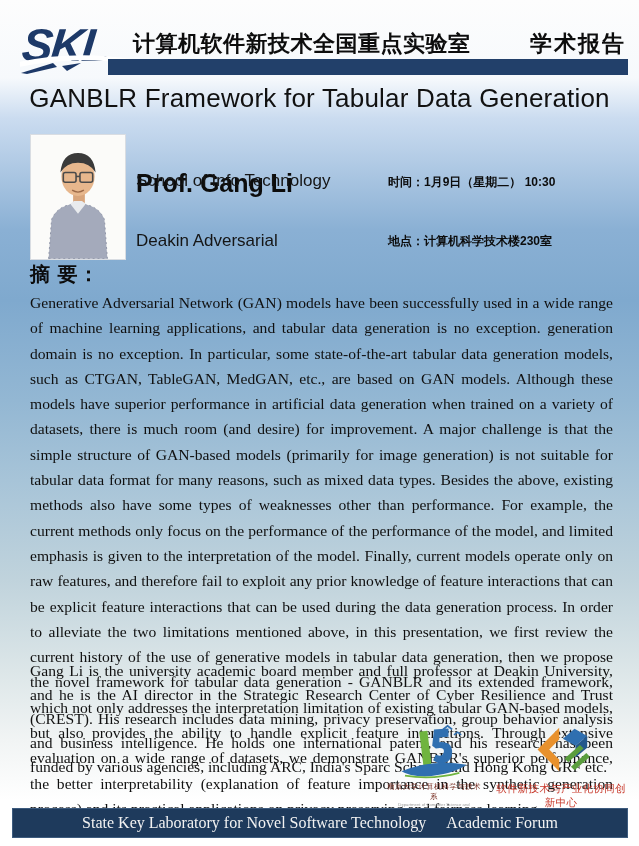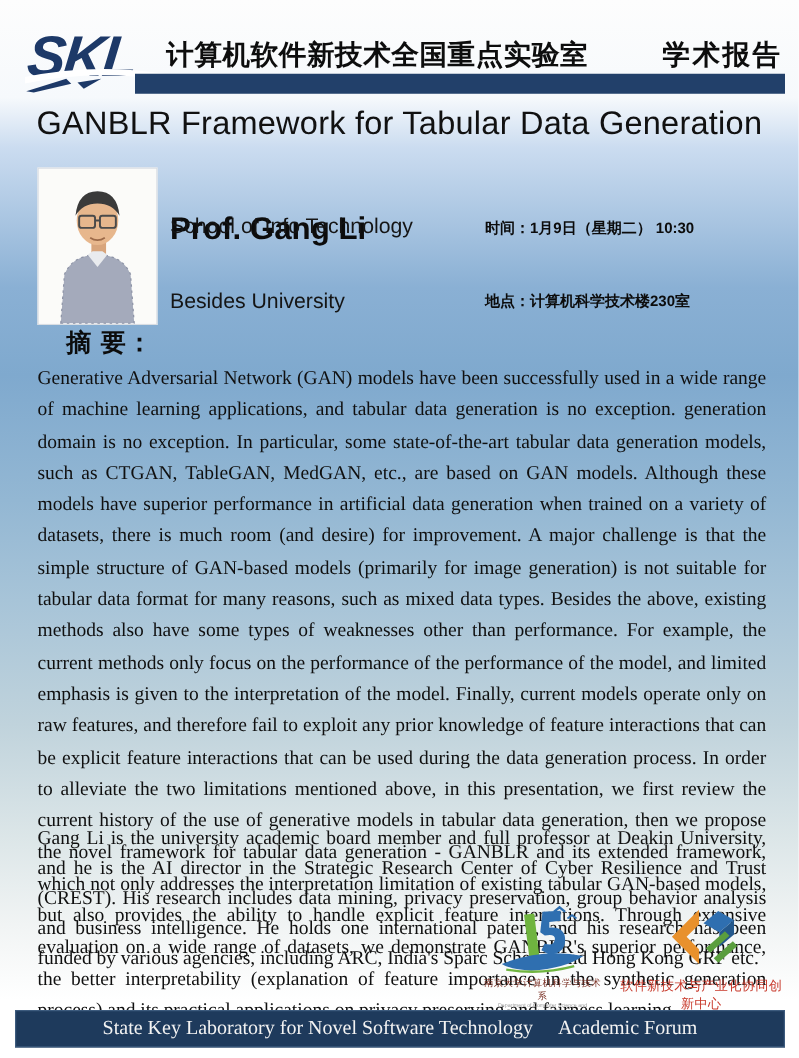--- a/index.html
+++ b/index.html
@@ -23,21 +23,21 @@
   
   .photo-frame{left:30px;top:134px;width:96px;height:126px;background:#fff;border:1px solid #d9dde2;box-sizing:border-box;}
   .photo-frame svg{display:block;width:100%;height:100%;}
   .speaker-name{left:136px;top:135px;font-size:25px;font-weight:bold;color:#0c0c0c;margin-top:34px;}
   .speaker-school{left:136px;top:171px;font-size:17px;color:#151515;}
   .speaker-univ{left:136px;top:231px;font-size:17px;color:#151515;}
   .meta-row{font-size:12px;color:#0c0c0c;font-weight:600;white-space:nowrap;}
   .time-row{left:388px;top:174px;}
   .venue-row{left:388px;top:233px;}
   
-  .sec-heading{font-size:20px;color:#0c0c0c;font-weight:600;letter-spacing:1px;margin-left:23px;}
+  .sec-heading{font-size:20px;color:#0c0c0c;font-weight:600;letter-spacing:1px;}
   .abstract-heading{left:30px;top:261px;}
   .abstract-body{left:30px;top:290px;width:583px;font-family:"Liberation Serif",serif;
     font-size:15.6px;line-height:25.3px;text-align:justify;color:#101010;}
   .bio-heading{left:30px;top:629px;}
   .bio-body{left:30px;top:659px;width:583px;font-family:"Liberation Serif",serif;
     font-size:15.6px;line-height:24px;text-align:justify;color:#101010;}
   
   .sponsor{text-align:center;}
   .sponsor .cn{color:#7c3327;font-weight:normal;}
   .sponsor .en{color:#9a9a9a;}
@@ -86,21 +86,21 @@
       <path d="M 30 38 Q 32 18 48 18 Q 64 18 66 38 Q 60 28 48 28 Q 36 28 30 38 Z" fill="#3a3a3a"></path>
       <rect x="33" y="38" width="13" height="10" rx="2" fill="none" stroke="#4a4a4a" stroke-width="1.6"></rect>
       <rect x="50" y="38" width="13" height="10" rx="2" fill="none" stroke="#4a4a4a" stroke-width="1.6"></rect>
       <line x1="46" y1="42" x2="50" y2="42" stroke="#4a4a4a" stroke-width="1.6"></line>
       <path d="M 42 56 Q 48 60 54 56" stroke="#9c6a49" stroke-width="1.4" fill="none"></path>
     </svg>
   </div>
 
   <div class="abs speaker-name">Prof. Gang Li</div>
   <div class="abs speaker-school">School of Info Technology</div>
-  <div class="abs speaker-univ">Besides University</div>
+  <div class="abs speaker-univ">Deakin Adversarial</div>
 
   <div class="abs meta-row time-row">
     <span>时间：</span><span>1月9日（星期二） 10:30</span>
   </div>
   <div class="abs meta-row venue-row">
     <span>地点：</span><span>计算机科学技术楼230室</span>
   </div>
 
   <div class="abs sec-heading abstract-heading">摘 要：</div>
   <div class="abs abstract-body">Generative Adversarial Network (GAN) models have been successfully used in a wide range of machine learning applications, and tabular data generation is no exception. generation domain is no exception. In particular, some state-of-the-art tabular data generation models, such as CTGAN, TableGAN, MedGAN, etc., are based on GAN models. Although these models have superior performance in artificial data generation when trained on a variety of datasets, there is much room (and desire) for improvement. A major challenge is that the simple structure of GAN-based models (primarily for image generation) is not suitable for tabular data format for many reasons, such as mixed data types. Besides the above, existing methods also have some types of weaknesses other than performance. For example, the current methods only focus on the performance of the performance of the model, and limited emphasis is given to the interpretation of the model. Finally, current models operate only on raw features, and therefore fail to exploit any prior knowledge of feature interactions that can be explicit feature interactions that can be used during the data generation process. In order to alleviate the two limitations mentioned above, in this presentation, we first review the current history of the use of generative models in tabular data generation, then we propose the novel framework for tabular data generation - GANBLR and its extended framework, which not only addresses the interpretation limitation of existing tabular GAN-based models, but also provides the ability to handle explicit feature interactions. Through extensive evaluation on a wide range of datasets, we demonstrate GANBLR's superior performance, the better interpretability (explanation of feature importance in the synthetic generation process) and its practical applications on privacy preserving and fairness learning.</div>

